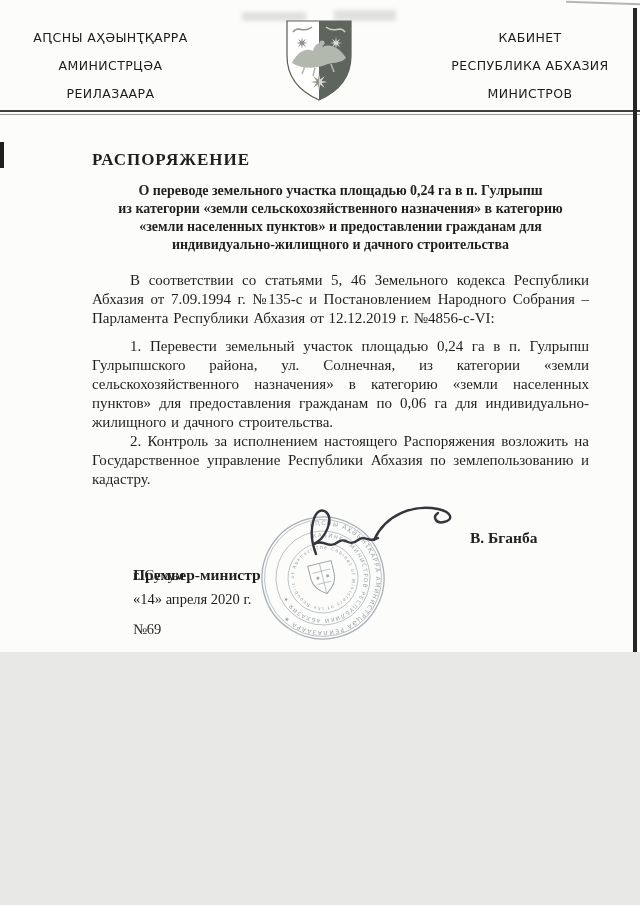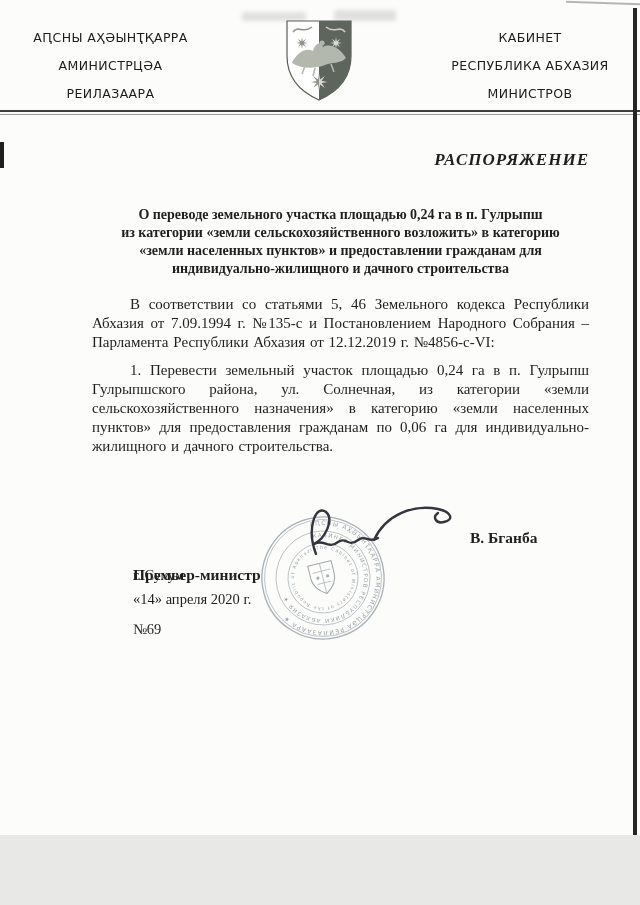--- a/index.html
+++ b/index.html
@@ -1,17 +1,17 @@
 <!DOCTYPE html>
 <html><head>
 <meta charset="utf-8">
 <style>
   html,body{margin:0;padding:0;background:#e8e8e6;}
   .scan{
-    position:relative;width:640px;height:835px;overflow:hidden;
+    position:relative;width:640px;height:652px;overflow:hidden;
     background:#fcfcfa;color:#1f1f1f;
     font-family:"Liberation Serif","DejaVu Serif",serif;
   }
   
   .hdr-col{
     position:absolute;top:24px;text-align:center;
     font-family:"DejaVu Sans","Liberation Sans",sans-serif;
     font-size:12.5px;line-height:28px;color:#1c1c1c;letter-spacing:.4px;
   }
   .hdr-left{left:8px;width:205px;}
@@ -20,22 +20,22 @@
   .smudge{position:absolute;background:#bdbdbb;filter:blur(2px);opacity:.45;border-radius:2px;}
   .smudge.a{left:242px;top:12px;width:64px;height:9px;}
   .smudge.b{left:334px;top:10px;width:62px;height:11px;}
   .sep{
     position:absolute;left:0;top:110px;width:640px;height:2px;
     border-top:2.5px solid #3e3e3e;border-bottom:1.5px solid #9a9a9a;
   }
   
   .content{position:absolute;left:92px;top:150px;width:497px;}
   .doc-title{
-    text-align:right;font-weight:bold;font-size:17px;line-height:20px;
-    letter-spacing:1px;margin:0 0 36px 0;font-style:italic;
+    text-align:left;font-weight:bold;font-size:17px;line-height:20px;
+    letter-spacing:1px;margin:0 0 12px 0;
   }
   .subject{font-weight:bold;font-size:14px;line-height:18px;text-align:center;margin:0 0 17px 0;}
   .subject div{white-space:nowrap;}
   .body-par{
     font-size:15px;line-height:19px;text-align:justify;text-indent:38px;
     margin:0;word-spacing:1px;
   }
   .body-par.gap{margin-top:9px;}
   
   .sig-post{position:absolute;left:133px;top:528px;font-weight:bold;font-size:15.5px;margin-top:38px;}
@@ -100,26 +100,27 @@
       </g>
     </g>
   </svg>
 
   <div class="sep"></div>
 
   <div class="content">
     <div class="doc-title">РАСПОРЯЖЕНИЕ</div>
     <div class="subject">
       <div>О переводе земельного участка площадью 0,24 га в п. Гулрыпш</div>
-      <div>из категории «земли сельскохозяйственного возложить» в категорию</div>
+      <div>из категории «земли сельскохозяйственного назначения» в категорию</div>
       <div>«земли населенных пунктов» и предоставлении гражданам для</div>
       <div>индивидуально-жилищного и дачного строительства</div>
     </div>
     <p class="body-par">В соответствии со статьями 5, 46 Земельного кодекса Республики Абхазия от 7.09.1994 г. №135-с и Постановлением Народного Собрания – Парламента Республики Абхазия от 12.12.2019 г. №4856-с-VI:</p>
     <p class="body-par gap">1. Перевести земельный участок площадью 0,24 га в п. Гулрыпш Гулрыпшского района, ул. Солнечная, из категории «земли сельскохозяйственного назначения» в категорию «земли населенных пунктов» для предоставления гражданам по 0,06 га для индивидуально-жилищного и дачного строительства.</p>
+    <p class="body-par">2. Контроль за исполнением настоящего Распоряжения возложить на Государственное управление Республики Абхазия по землепользованию и кадастру.</p>
   </div>
 
   <div class="sig-post">Премьер-министр</div>
   <div class="sig-name">В. Бганба</div>
   <div class="sig-place">г. Сухум</div>
   <div class="sig-date">«14» апреля 2020 г.</div>
   <div class="sig-number">№69</div>
 
   <svg class="stamp" viewBox="0 0 130 130" aria-hidden="true">
     <defs>

